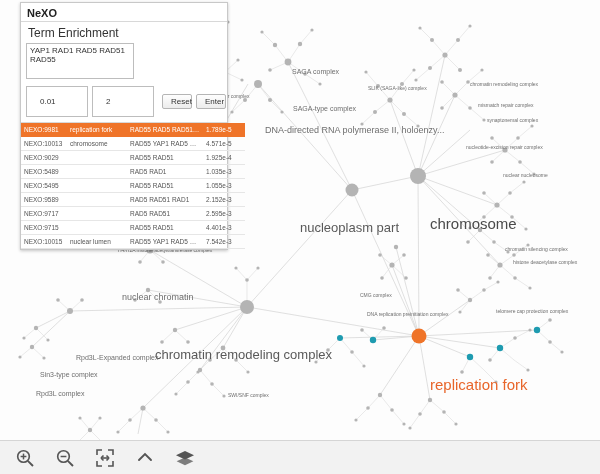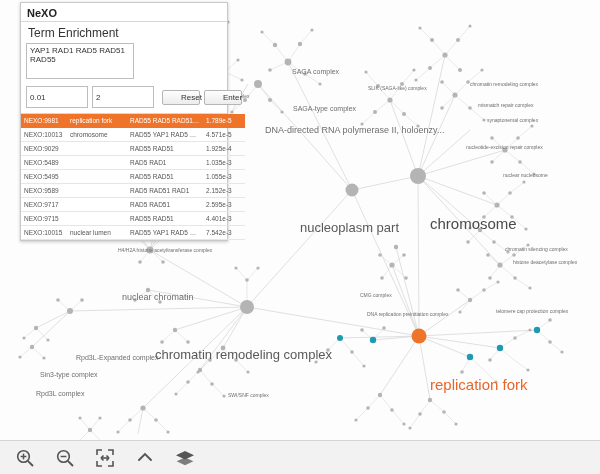--- a/index.html
+++ b/index.html
@@ -144,39 +144,39 @@
     resize: none;
   }
   .params-row {
     display: flex;
     align-items: center;
     gap: 4px;
     padding: 0 5px 5px 5px;
   }
   .param-input {
     width: 62px;
-    height: 22px;
+    height: 31px;
     border: 1px solid #bdbdbd;
     font-size: 8px;
-    padding: 0 3px;
+    padding: 0 13px;
     color: #333;
     box-sizing: border-box;
     background: #fff;
     font-family: "Liberation Sans", sans-serif;
   }
   .btn {
     height: 15px;
     min-width: 30px;
     border: 1px solid #b5b5b5;
     border-radius: 2px;
     background: linear-gradient(#fefefe, #ececec);
     font-size: 8px;
     color: #333;
     cursor: pointer;
-    padding: 0 18px;
+    padding: 0 8px;
     font-family: "Liberation Sans", sans-serif;
   }
   .spacer { flex: 1 1 auto; }
 
   
   .results {
     border-top: 1px solid #d8d8d8;
     background: rgba(255,255,255,0.82);
   }
   table.res {

